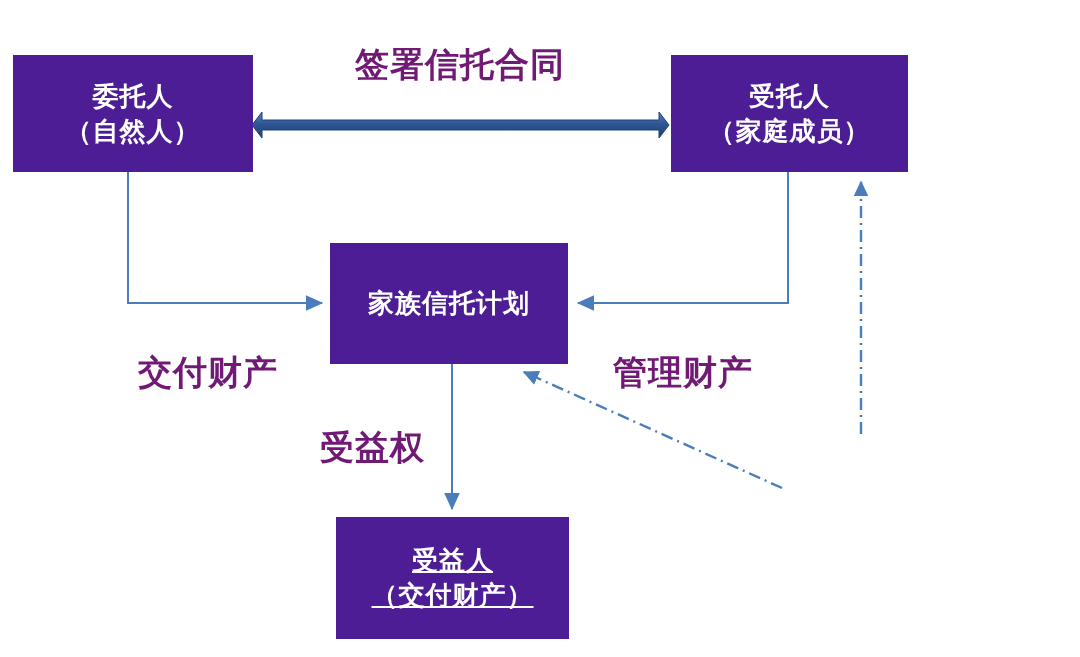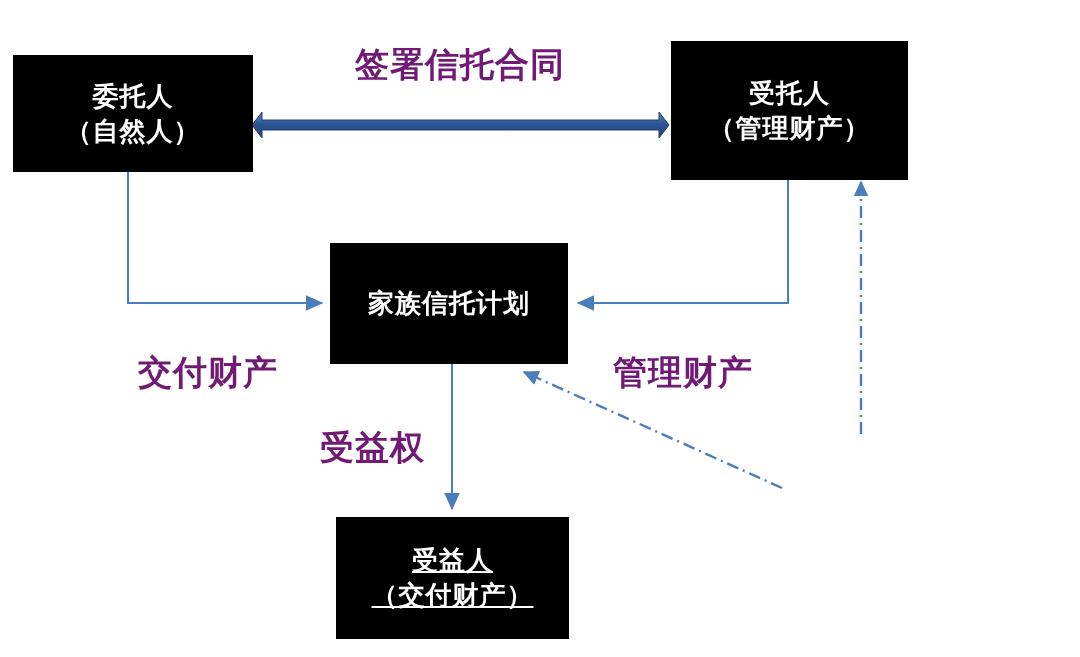--- a/index.html
+++ b/index.html
@@ -13,39 +13,39 @@
   #canvas {
     position: relative;
     width: 1080px;
     height: 657px;
     background: #ffffff;
     overflow: hidden;
   }
   .node {
     position: absolute;
     box-sizing: border-box;
-    background: #000000;
+    background: #4c1d95;
     color: #ffffff;
     display: flex;
     flex-direction: column;
     align-items: center;
     justify-content: center;
     text-align: center;
     font-weight: 700;
     letter-spacing: 1px;
     line-height: 1.34;
     z-index: 5;
   }
   .node .line1, .node .line2 {
     display: block;
     white-space: nowrap;
   }
   
   #node-settlor   { left: 13px;  top: 55px;  width: 240px; height: 117px; font-size: 26px; }
-  #node-trustee   { left: 671px; top: 41px;  width: 237px; height: 139px; font-size: 26px; }
+  #node-trustee   { left: 671px; top: 55px;  width: 237px; height: 117px; font-size: 26px; }
   #node-plan      { left: 330px; top: 243px; width: 238px; height: 121px; font-size: 26px; justify-content: center; }
   #node-benef     { left: 336px; top: 517px; width: 233px; height: 122px; font-size: 26px; text-decoration: underline; }
   #node-protector { left: 777px; top: 434px; width: 290px; height: 110px; font-size: 23px; }
 
   .edge-label {
     position: absolute;
     color: #701a75;
     font-weight: 700;
     font-size: 34px;
     letter-spacing: 1px;
@@ -112,21 +112,21 @@
     </g>
   </svg>
 
   <div class="node" id="node-settlor">
     <span class="line1">委托人</span>
     <span class="line2">（自然人）</span>
   </div>
 
   <div class="node" id="node-trustee">
     <span class="line1">受托人</span>
-    <span class="line2">（管理财产）</span>
+    <span class="line2">（家庭成员）</span>
   </div>
 
   <div class="node" id="node-plan">
     <span class="line1">家族信托计划</span>
   </div>
 
   <div class="node" id="node-benef">
     <span class="line1">受益人</span>
     <span class="line2">（交付财产）</span>
   </div>

